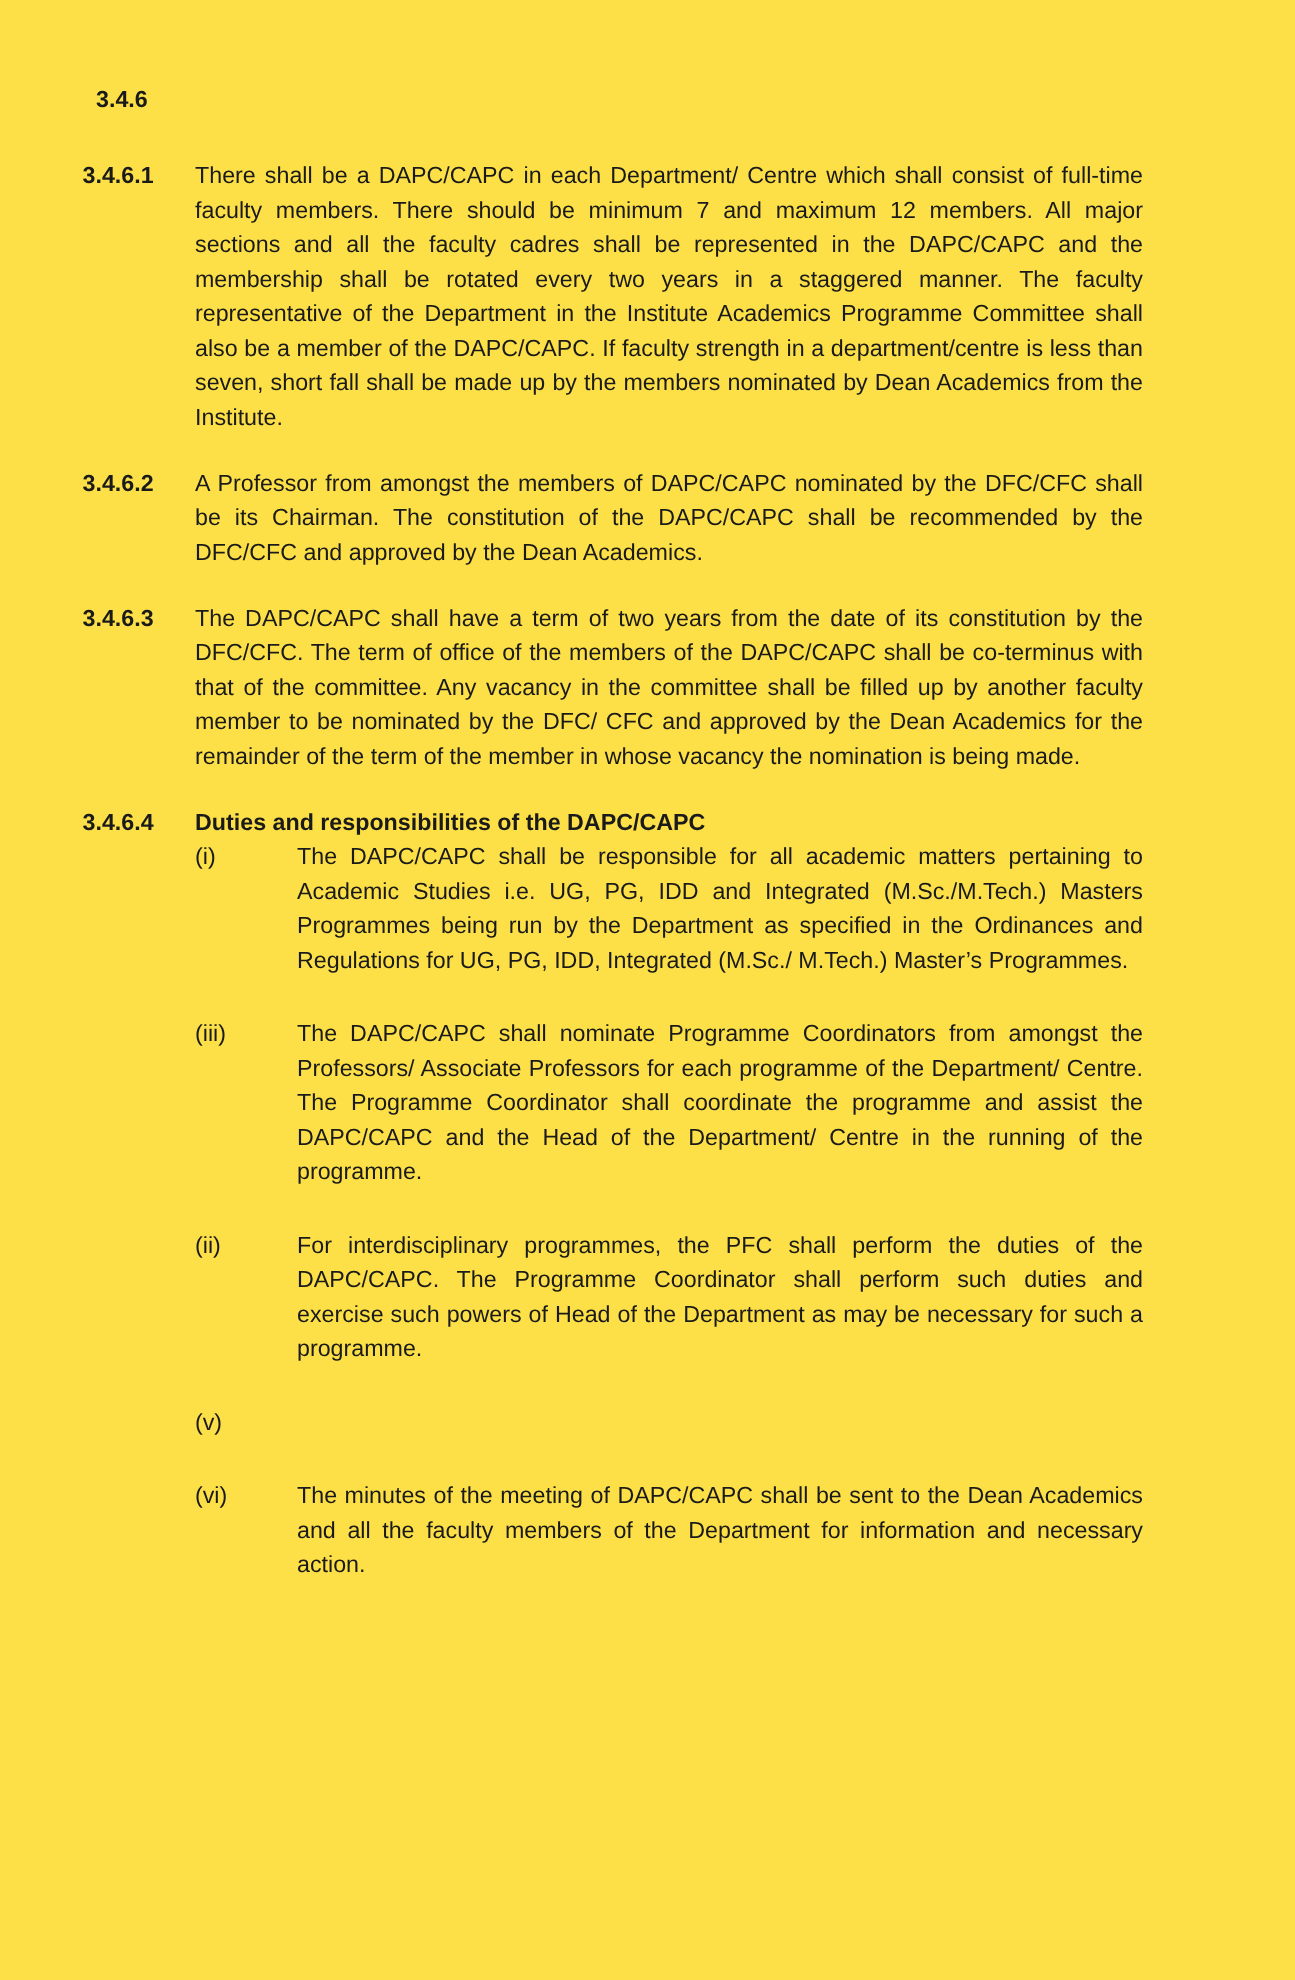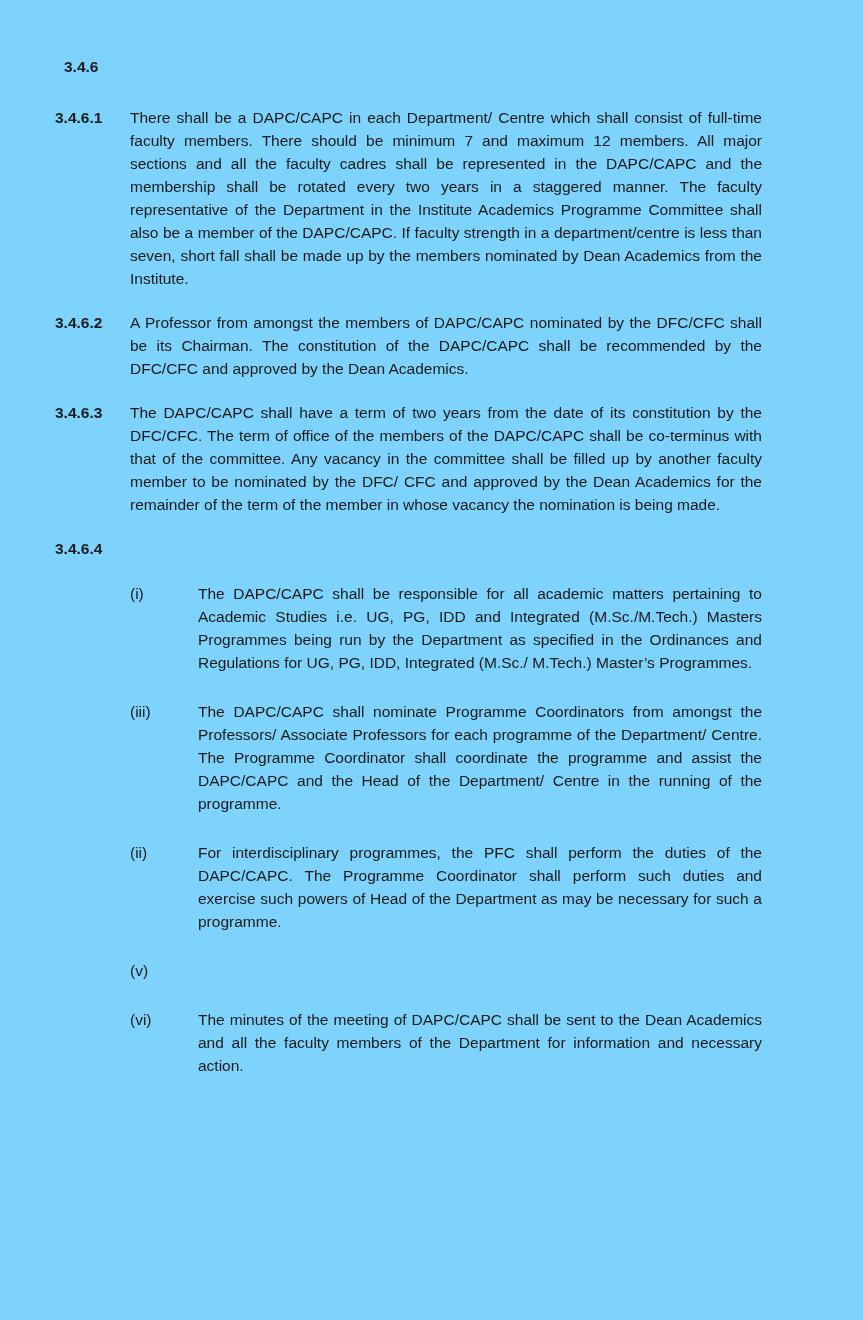--- a/index.html
+++ b/index.html
@@ -5,21 +5,21 @@
   * { box-sizing: border-box; }
   html, body {
     margin: 0;
     padding: 0;
     background: #ffffff;
   }
   .page {
     position: relative;
     width: 863px;
     height: 1320px;
-    background: #7dd3fc;
+    background: #fde047;
     color: #1a1a1a;
     font-family: "Liberation Sans", sans-serif;
     font-size: 15.5px;
     line-height: 23px;
     padding: 55px 101px 40px 55px;
     overflow: hidden;
   }
   .row {
     display: flex;
     align-items: flex-start;
@@ -75,22 +75,23 @@
   <div class="row para-gap">
     <div class="num-col">3.4.6.2</div>
     <div class="text-col">A Professor from amongst the members of DAPC/CAPC nominated by the DFC/CFC shall be its Chairman. The constitution of the DAPC/CAPC shall be recommended by the DFC/CFC and approved by the Dean Academics.</div>
   </div>
 
   <div class="row para-gap">
     <div class="num-col">3.4.6.3</div>
     <div class="text-col">The DAPC/CAPC shall have a term of two years from the date of its constitution by the DFC/CFC. The term of office of the members of the DAPC/CAPC shall be co-terminus with that of the committee. Any vacancy in the committee shall be filled up by another faculty member to be nominated by the DFC/ CFC and approved by the Dean Academics for the remainder of the term of the member in whose vacancy the nomination is being made.</div>
   </div>
 
-  <div class="row" style="margin-bottom:22px;">
+  <div class="row" style="">
     <div class="num-col">3.4.6.4</div>
+    <div class="text-col heading">Duties and responsibilities of the DAPC/CAPC</div>
   </div>
 
   <div class="sub-list">
 
     <div class="list-item">
       <div class="label-col">(i)</div>
       <div class="item-text">The DAPC/CAPC shall be responsible for all academic matters pertaining to Academic Studies i.e. UG, PG, IDD and Integrated (M.Sc./M.Tech.) Masters Programmes being run by the Department as specified in the Ordinances and Regulations for UG, PG, IDD, Integrated  (M.Sc./ M.Tech.) Master’s Programmes.</div>
     </div>
 
     <div class="list-item">

